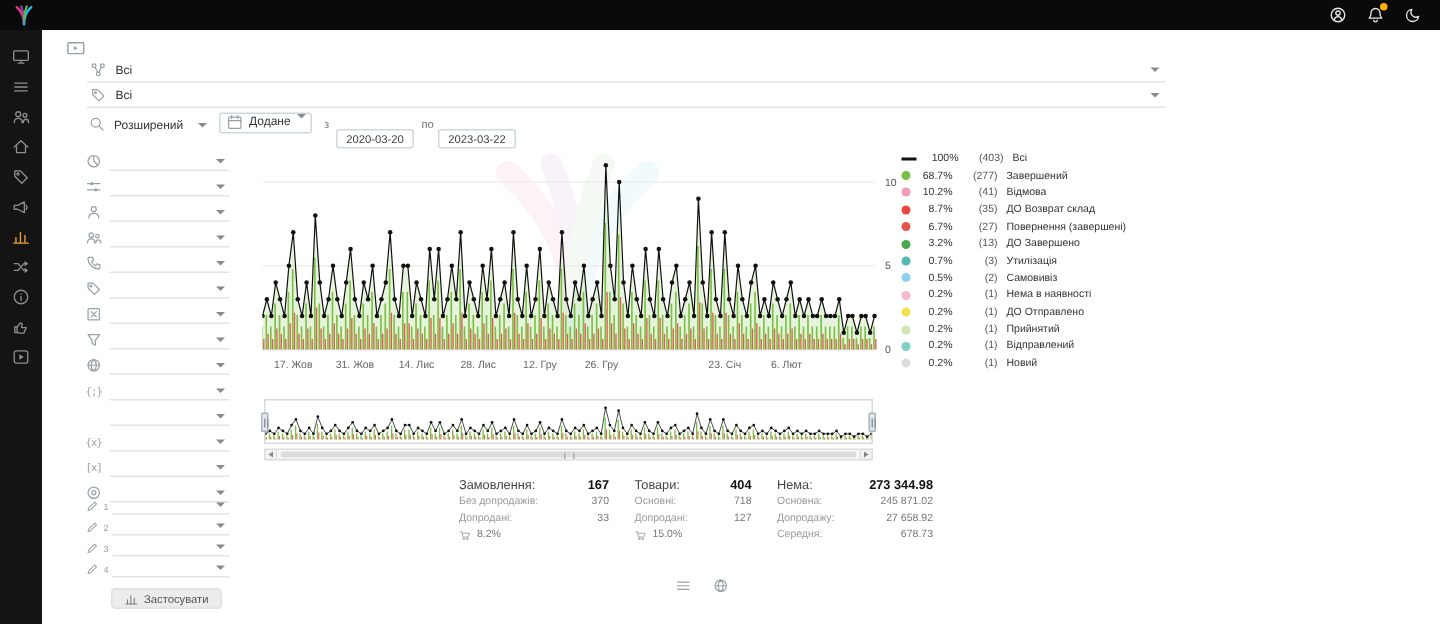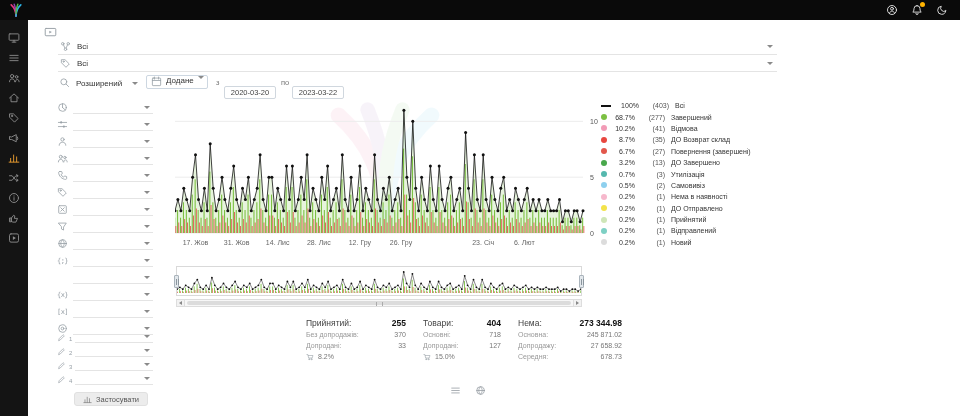--- a/index.html
+++ b/index.html
@@ -1463,22 +1463,22 @@
       </div>
     </div>
     <div class="sb-arrow">
         <span class="tri-r"></span>
       </div>
   </div>
 
   <div class="stats" id="stats">
       <div class="stat-col c1">
         <div class="st-title">
-          <span class="lbl">Прийнятий:</span>
-          <span class="val">255</span>
+          <span class="lbl">Замовлення:</span>
+          <span class="val">167</span>
         </div>
         <div class="st-row">
           <span>Без допродажів:</span>
           <span>370</span>
         </div>
         <div class="st-row">
           <span>Допродані:</span>
           <span>33</span>
         </div>
         <div class="st-row foot">

